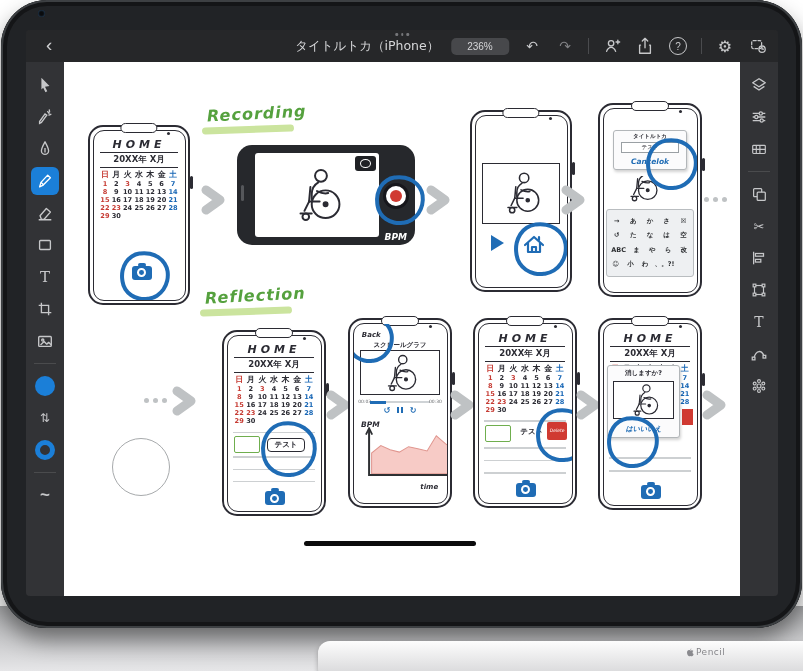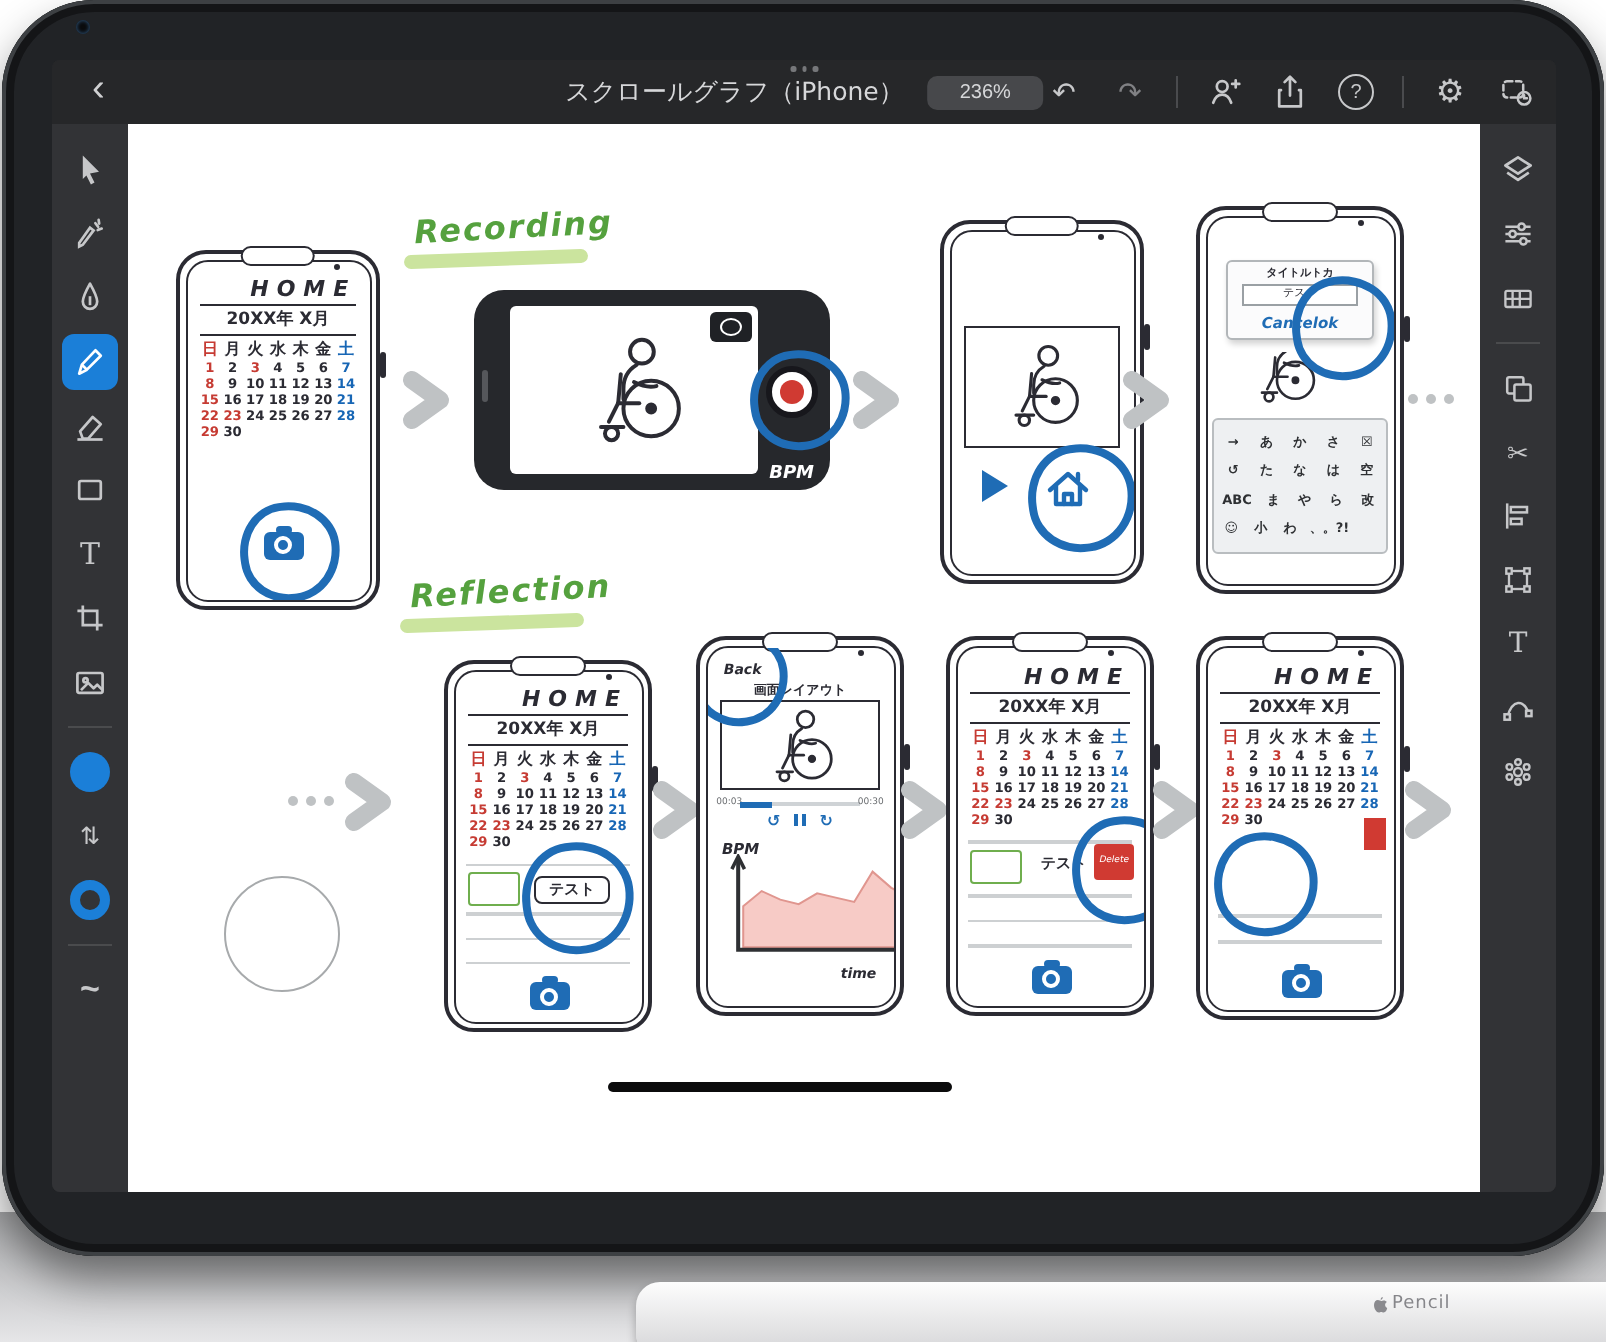--- a/index.html
+++ b/index.html
@@ -59,21 +59,21 @@
   .ph{position:absolute;background:#fff;border:2.4px solid var(--ink);border-radius:15px;}
   .scr{position:absolute;inset:2.5px;border:1.3px solid var(--ink);border-radius:11px;overflow:hidden;}
   .notch{position:absolute;left:50%;top:-4px;transform:translateX(-50%);width:36%;height:8px;
     border:1.4px solid var(--ink);border-radius:5px;background:#fff;z-index:4;}
   .ndot{position:absolute;top:1px;right:16%;width:3px;height:3px;border-radius:50%;
     background:var(--ink);z-index:5;}
   .tick{position:absolute;right:-5px;top:28%;width:3px;height:13px;border-radius:2px;
     background:var(--ink);}
   
   .cal{position:absolute;left:7%;right:7%;top:4.5%;color:var(--ink);}
-  .ct{font-size:11px;font-weight:bold;font-style:italic;letter-spacing:4px;text-align:right;
+  .ct{font-size:11px;font-weight:bold;font-style:italic;letter-spacing:4px;text-align:center;
     border-bottom:1.6px solid var(--ink);padding-bottom:1px;}
   .cm{font-size:8.5px;font-weight:bold;text-align:center;border-bottom:1.4px solid var(--ink);
     padding:1px 0;}
   .cw,.cd{display:flex;justify-content:space-between;font-weight:bold;}
   .cw span{font-size:8px;width:13%;text-align:center;margin-top:1px;}
   .cd span{font-size:6.6px;width:13%;text-align:center;}
   .r{color:var(--calendar_red);} .b{color:var(--calendar_blue);}
   
   .ann{position:absolute;border:4.5px solid var(--annotation_blue);
     border-radius:46% 54% 50% 50%/52% 48% 54% 46%;transform:rotate(-8deg);z-index:6;}
@@ -193,21 +193,21 @@
     <div class="screen">
 
       <div class="tbar">
         <div class="mtdots">
             <i></i>
             <i></i>
             <i></i>
           </div>
         <button class="backb">‹</button>
         <div class="tcenter">
-          <span class="ttitle">スクロールグラフ（iPhone）</span>
+          <span class="ttitle">タイトルトカ（iPhone）</span>
           <button class="zoomb">236%</button>
         </div>
         <div class="tright">
           <button class="tib">↶</button>
           <button class="tib" style="color:#808184">↷</button>
           <span class="tdiv"></span>
           <button class="tib">
             <svg width="18" height="18" viewBox="0 0 20 20" fill="none" stroke="currentColor" stroke-width="1.5" stroke-linecap="round">
               <circle cx="9" cy="7" r="3"></circle>
                 <path d="M4 16 c1-3 3-4.5 5-4.5 s4 1.5 5 4.5"></path>
@@ -629,21 +629,21 @@
           <polyline points="5,5 19,15 5,25" fill="none" stroke="var(--arrow_gray)" stroke-width="9" stroke-linecap="round" stroke-linejoin="round"></polyline>
           </svg>
 
         <div class="ph" style="left:284px;top:256px;width:100px;height:186px">
           <div class="notch"></div>
           <span class="tick"></span>
           <div class="scr">
             <span class="ndot"></span>
             <span class="backlbl">Back</span>
             <div class="ann" style="left:-8%;top:-5%;width:40px;height:40px"></div>
-            <div class="ptitle">画面レイアウト</div>
+            <div class="ptitle">スクロールグラフ</div>
             <div class="vid" style="left:7%;right:7%;top:15%;height:24%">
               <svg class="wc" width="46" height="40">
                   <use href="#wheelchair"></use>
                 </svg>
             </div>
             <span class="ptime" style="left:5%">00:03</span>
             <div class="pbar">
                 <b></b>
               </div>
             <span class="ptime" style="right:5%">00:30</span>
@@ -805,20 +805,32 @@
                   <span class="r">29</span>
                   <span class="">30</span>
                   <span class=""></span>
                   <span class=""></span>
                   <span class=""></span>
                   <span class=""></span>
                   <span class=""></span>
                 </div>
               </div>
             <div class="sliver" style="right:4%;top:47%;width:12%;height:9%"></div>
+            <div class="dlg" style="left:4%;width:76%;top:23%">
+              <div class="dmsg">消しますか?</div>
+              <div class="vid" style="position:relative;margin:3px auto;width:84%;height:36px">
+                <svg class="wc" width="40" height="34">
+                    <use href="#wheelchair"></use>
+                  </svg>
+              </div>
+              <div class="dbtns" style="font-size:7px">
+                <span>はい</span>
+                <span>いいえ</span>
+              </div>
+            </div>
             <div class="ann" style="left:4%;top:51%;width:44px;height:44px;z-index:6"></div>
             <span class="liner" style="top:74%"></span>
             <span class="liner" style="top:81%"></span>
             <div class="cam" style="position:absolute;left:40%;top:89%;width:20px;height:14px"></div>
           </div>
         </div>
 
         <svg class="arw" style="left:638px;top:328px" viewBox="0 0 26 30">
           <polyline points="5,5 19,15 5,25" fill="none" stroke="var(--arrow_gray)" stroke-width="9" stroke-linecap="round" stroke-linejoin="round"></polyline>
           </svg>

